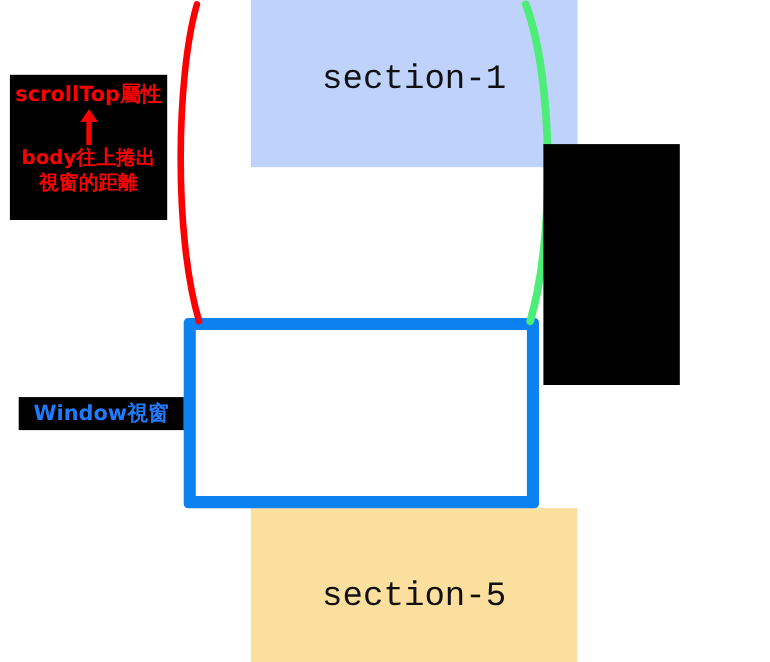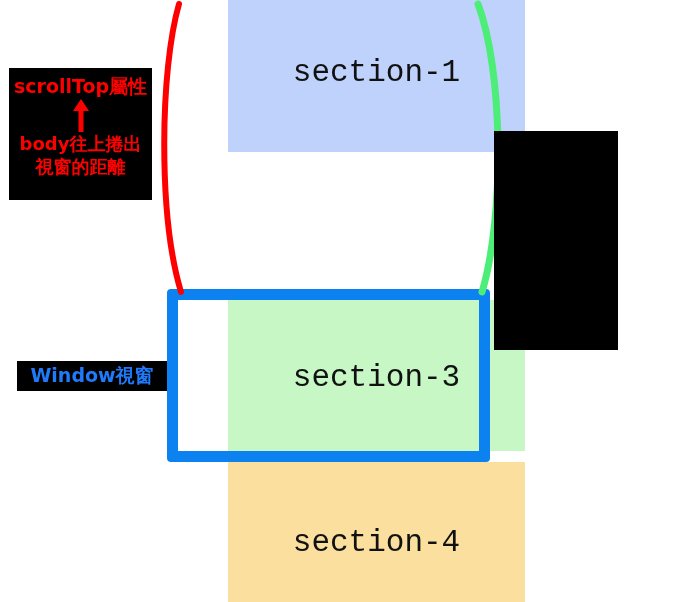--- a/index.html
+++ b/index.html
@@ -158,26 +158,23 @@
 </head>
 <body>
 
 <div id="stage">
 
   <div id="section-1" class="section">
     <span class="s-label">section-1</span>
   </div>
 
 
-  <div id="section-3" class="section">
-    <span class="s-label">section-3</span>
-  </div>
 
   <div id="section-4" class="section">
-    <span class="s-label">section-4</span>
+    <span class="s-label">section-5</span>
   </div>
 
   <div id="viewport-frame"></div>
 
   <svg class="arc-svg" viewBox="0 0 700 602" xmlns="http://www.w3.org/2000/svg">
     <path d="M 179 4 C 160 70, 158 215, 181 292" fill="none" stroke="#fe0000" stroke-width="6" stroke-linecap="round"></path>
     <path d="M 478 4 C 503 70, 505 215, 482 292" fill="none" stroke="#4dee78" stroke-width="7" stroke-linecap="round"></path>
   </svg>
 
   <div id="scrolltop-callout" class="callout">

